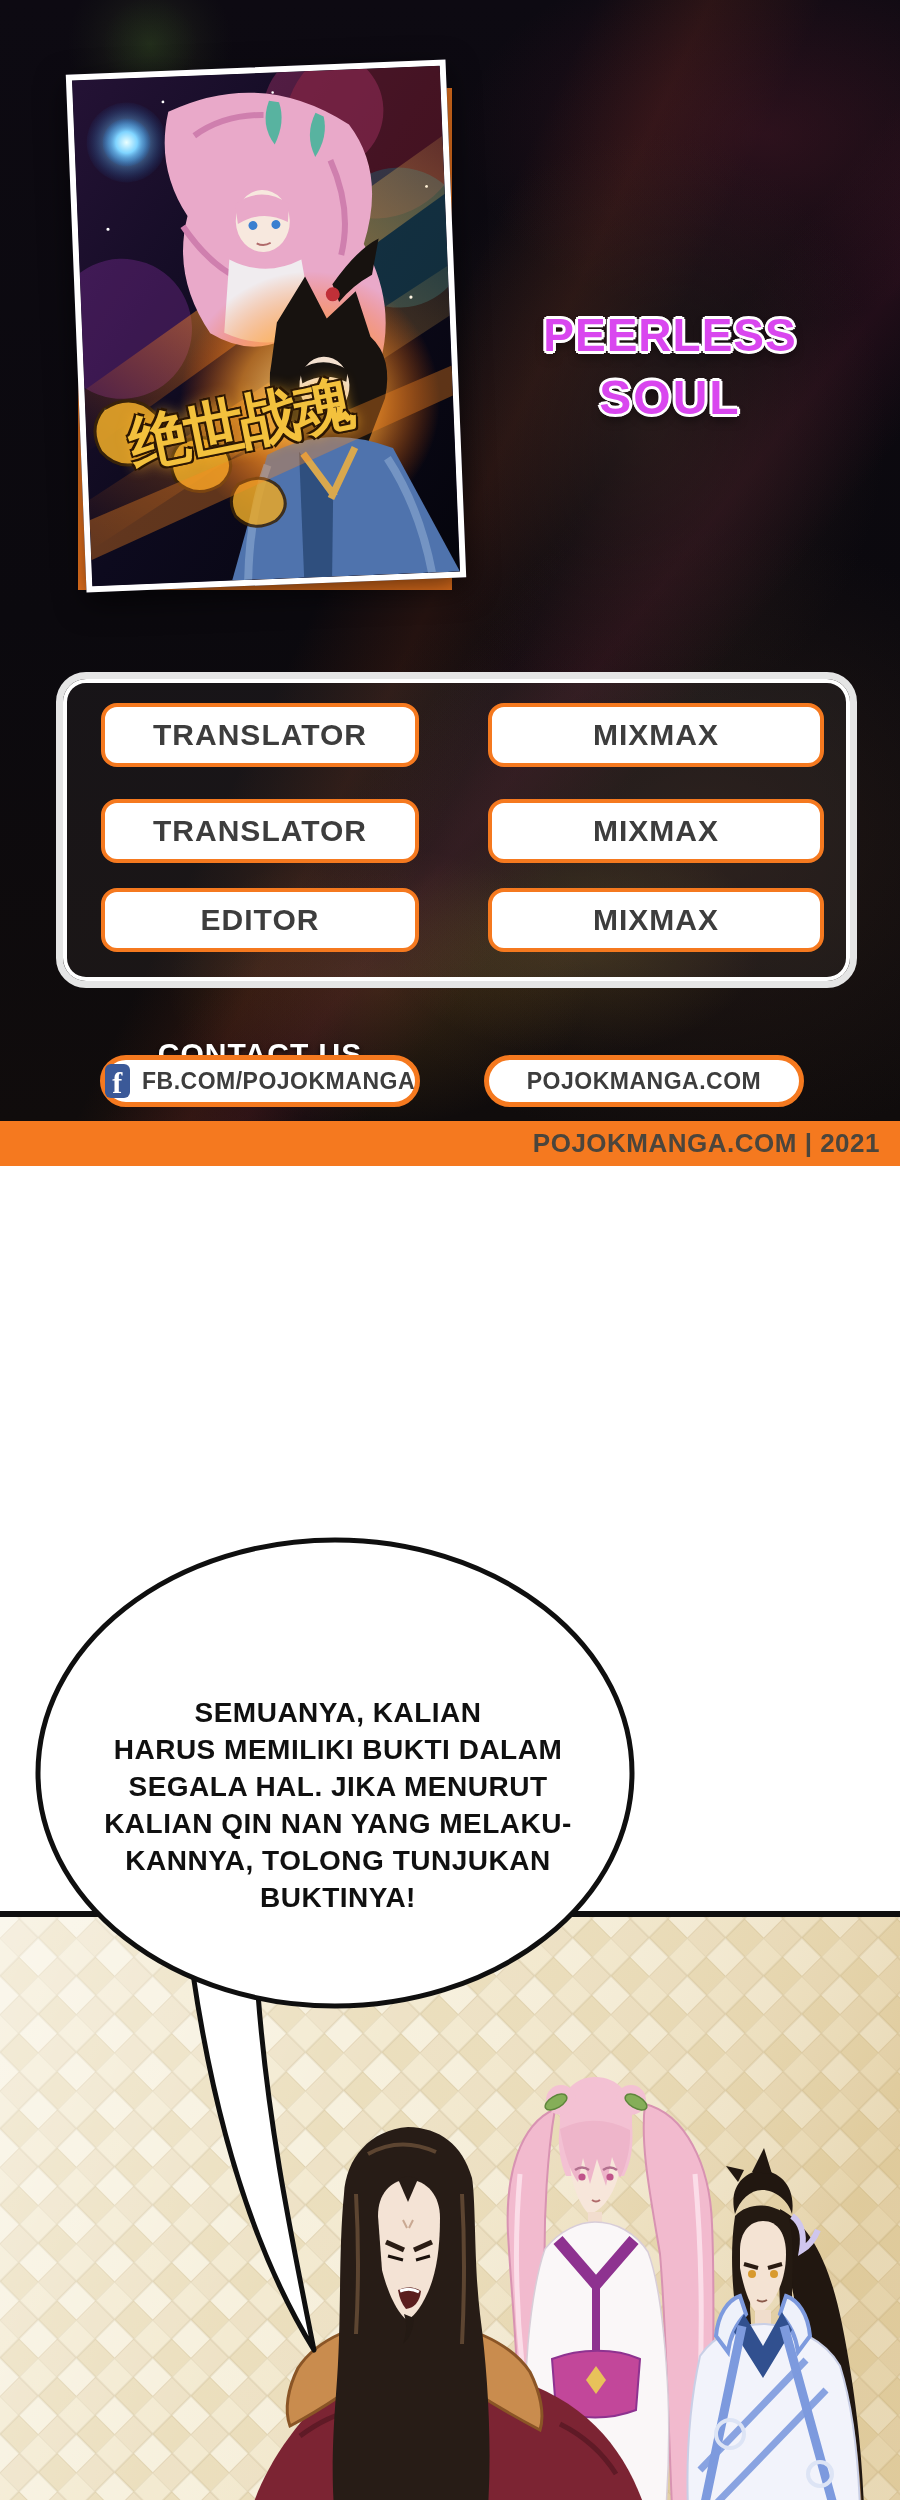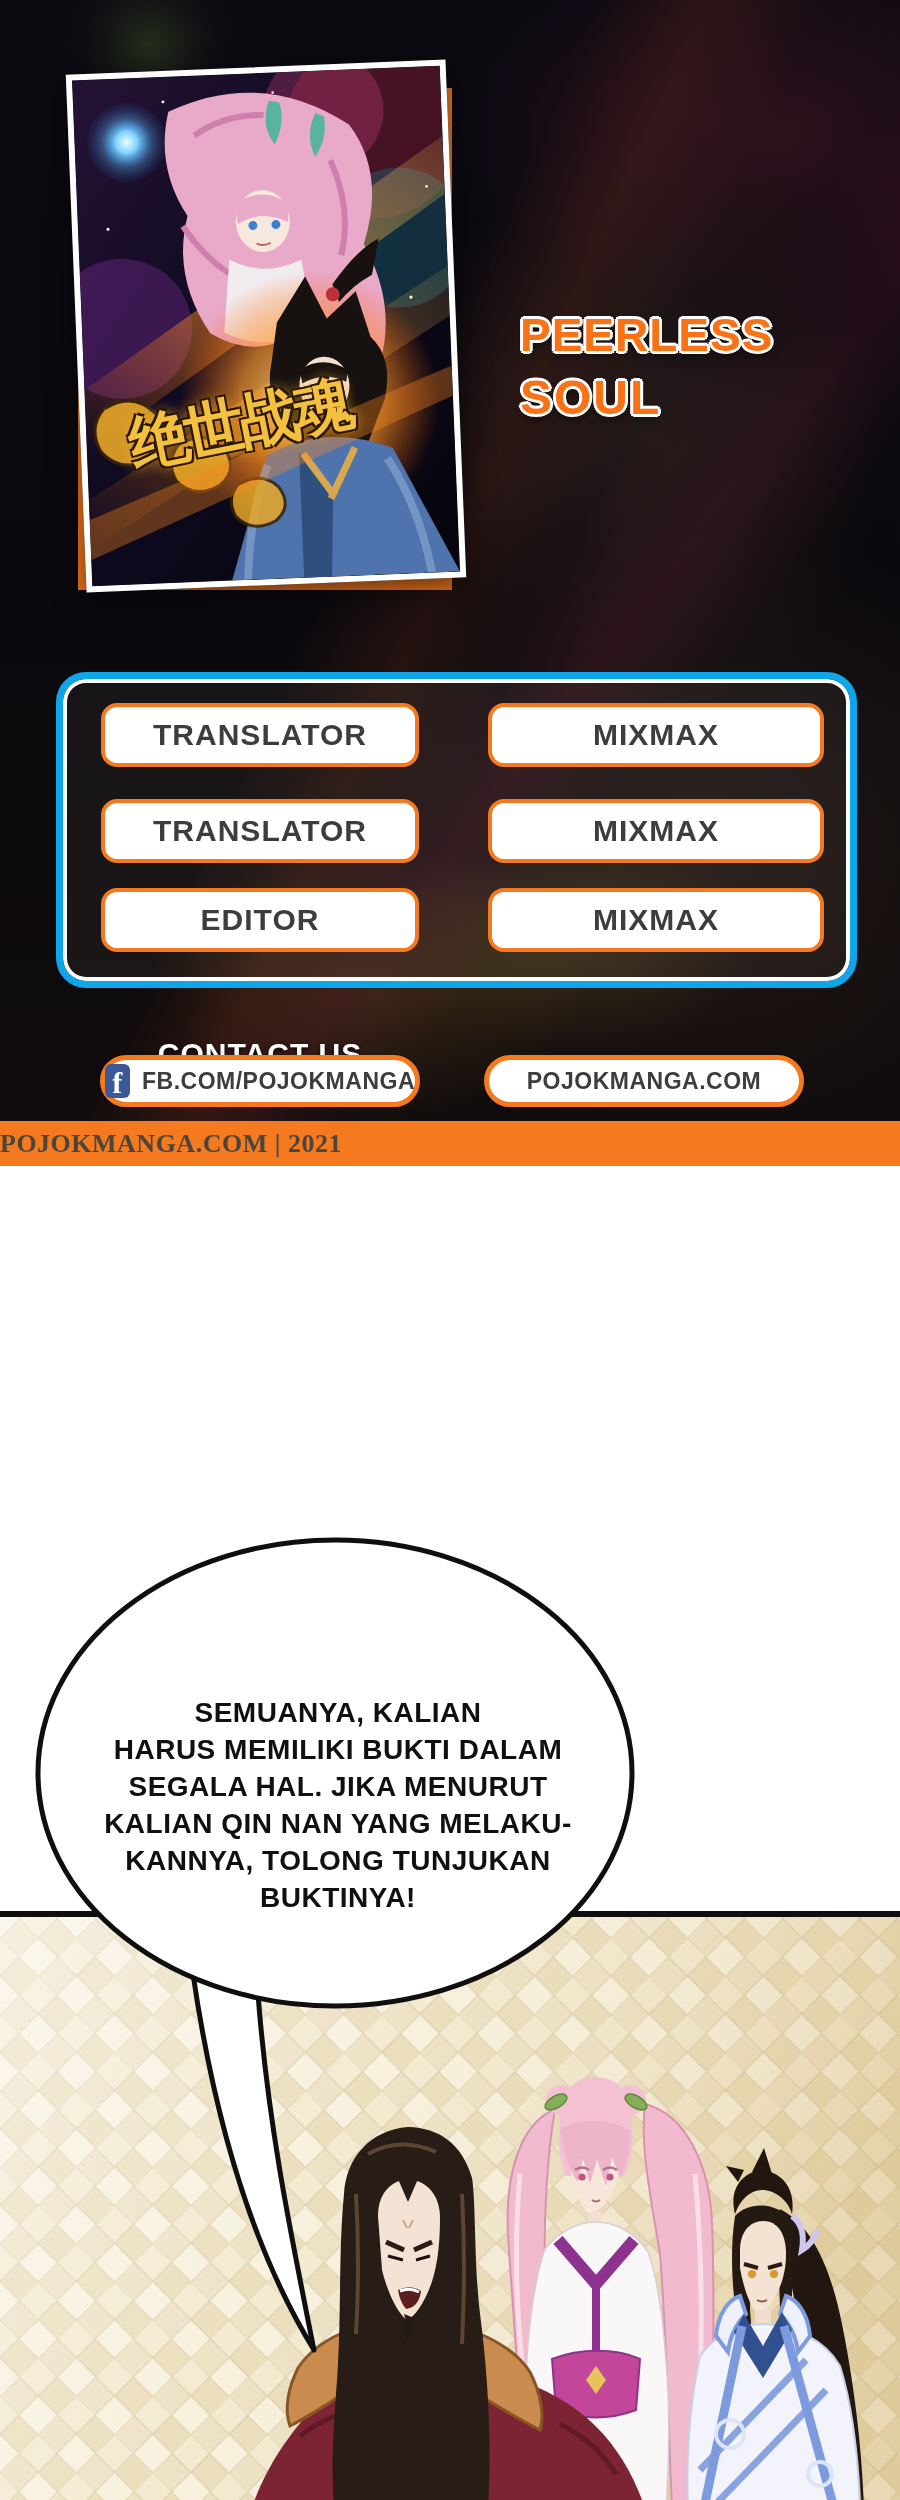--- a/index.html
+++ b/index.html
@@ -31,33 +31,33 @@
     transform:rotate(-2.3deg); background:#120b22; border:6px solid #ffffff;
     box-shadow:0 10px 30px rgba(0,0,0,.6); overflow:hidden;
   }
   .cover svg { display:block; }
   .cover-cjk {
     position:absolute; left:4px; top:318px; width:300px; text-align:center;
     transform:rotate(-9deg); font-size:60px; font-weight:bold; color:#f3c13d;
     letter-spacing:-4px; line-height:64px;
     text-shadow:-2px -2px 0 #2c1703, 2px -2px 0 #2c1703, -2px 2px 0 #2c1703, 2px 2px 0 #2c1703, 0 0 14px rgba(255,180,40,.9);
   }
-  .series-title { position:absolute; left:520px; top:308px; width:300px; text-align:left; color:#f97316; font-weight:bold; }
+  .series-title { position:absolute; left:520px; top:308px; width:300px; text-align:center; color:#d946ef; font-weight:bold; }
   .series-title .l1 { font-size:46px; letter-spacing:1px; }
   .series-title .l2 { font-size:48px; margin-top:8px; letter-spacing:2px; }
   .series-title div {
     text-shadow:-3px 0 0 #fff, 3px 0 0 #fff, 0 -3px 0 #fff, 0 3px 0 #fff,
                 -2px -2px 0 #fff, 2px -2px 0 #fff, -2px 2px 0 #fff, 2px 2px 0 #fff,
                 0 6px 10px rgba(0,0,0,.55);
   }
 
   
   .credits-box {
     position:absolute; left:56px; top:672px; width:801px; height:316px;
-    border:7px solid #0ea5e9; border-radius:30px;
+    border:7px solid #e5e5e5; border-radius:30px;
     box-shadow:inset 0 0 0 4px #ffffff;
     background:rgba(255,244,224,.05);
   }
   .pill {
     position:absolute; height:64px; background:#ffffff; border:4px solid #f5791f;
     border-radius:16px; display:flex; align-items:center; justify-content:center;
     color:#3d3d3d; font-weight:bold; font-size:30px; letter-spacing:1px;
   }
   .pill.role { left:38px;  width:318px; }
   .pill.name { left:425px; width:336px; }
@@ -79,22 +79,22 @@
   .contact-btn.web { left:484px; width:320px; }
   .fb-badge {
     width:34px; height:34px; background:#3b5998; color:#fff; border-radius:6px;
     display:flex; align-items:flex-end; justify-content:center; font-size:30px; font-weight:bold;
     line-height:30px; margin-right:12px; overflow:hidden; font-family:"Liberation Serif", serif;
   }
 
   
   .banner {
     width:900px; height:45px; background:#f5791f; color:#4b453c;
-    font-weight:bold; font-size:26px; line-height:45px; text-align:left;
-    padding-right:20px; letter-spacing:.5px;font-family:Liberation Serif, serif;
+    font-weight:bold; font-size:26px; line-height:45px; text-align:right;
+    padding-right:20px; letter-spacing:.5px;
   }
 
   
   .comic { position:relative; width:900px; height:1334px; background:#fff;margin-top:8px; }
   .comic svg { display:block; }
   .bubble-text { font-family:"Liberation Sans", sans-serif; font-weight:bold; font-size:28px; fill:#101010; letter-spacing:.5px; }
 </style>
 </head>
 <body>
 

